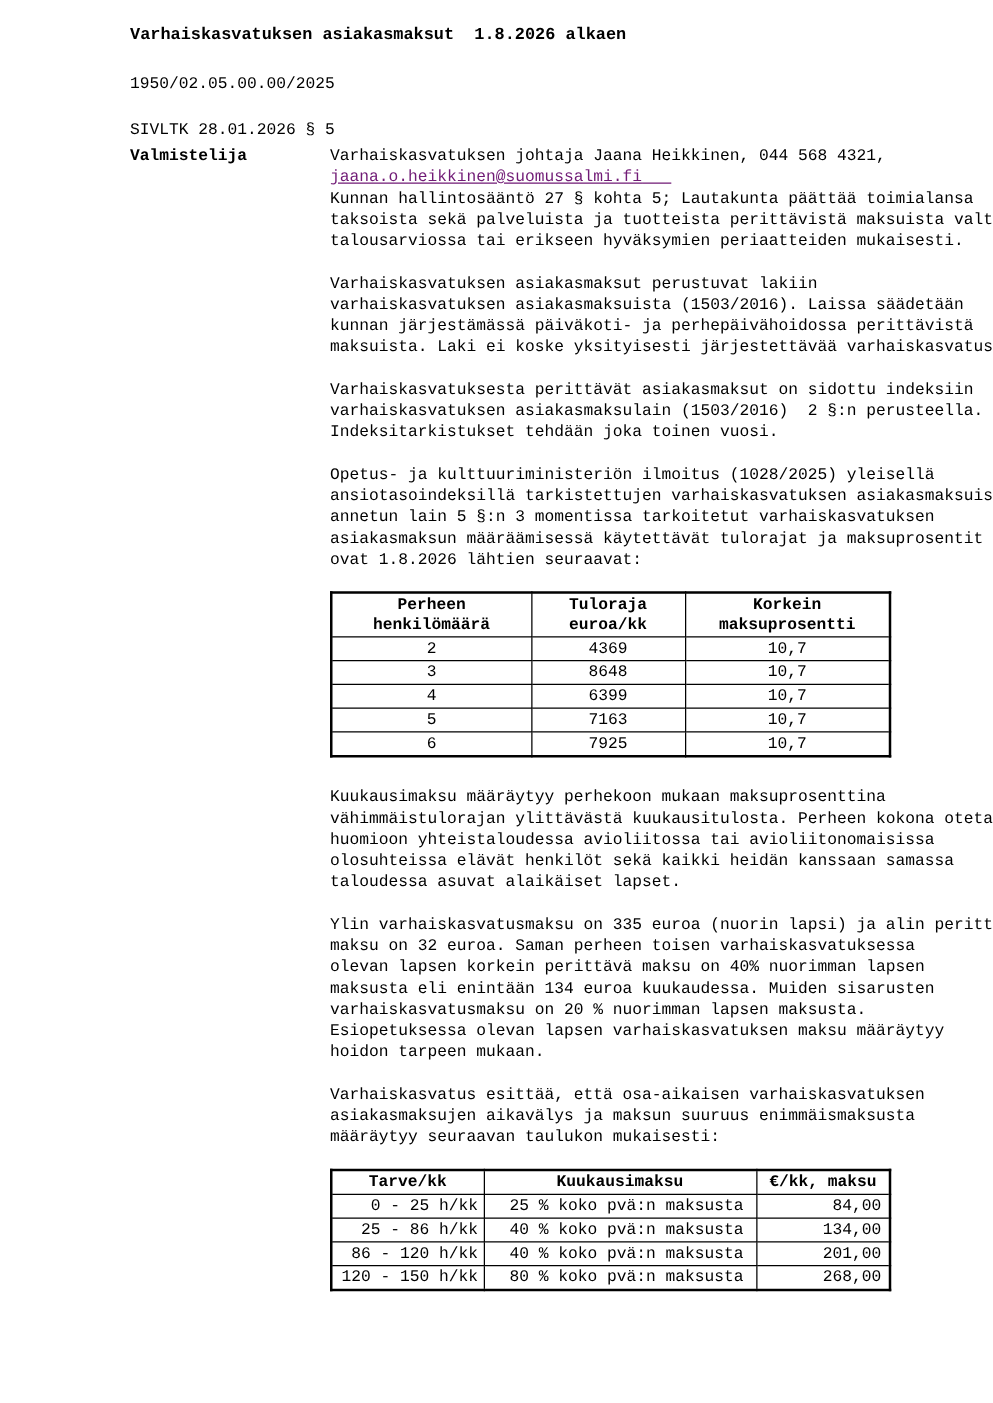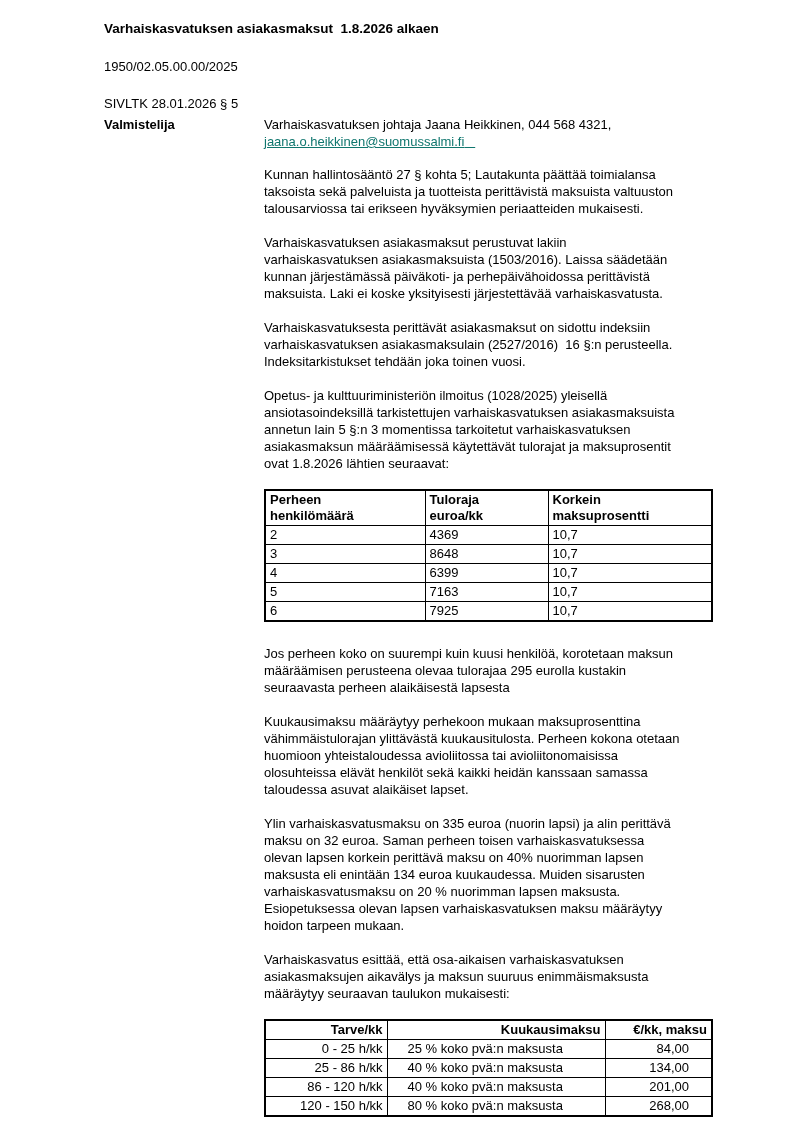--- a/index.html
+++ b/index.html
@@ -14,41 +14,41 @@
     font-family: "Liberation Sans", "DejaVu Sans", sans-serif;
     font-size: 13px;
     line-height: 17px;
     color: #000000;
   }
   .page {
     box-sizing: border-box;
     width: 794px;
     height: 1122px;
     padding: 20px 40px 0 104px;
+    font-family: Liberation Mono, monospace;
   }
   .pre { white-space: pre; }
   .title {
     font-size: 13.5px;
     font-weight: bold;
     margin: 0 0 21px 0;
   }
   .meta { margin: 0 0 20px 0; }
   .meta.last { margin-bottom: 4px; }
   .row { display: flex; align-items: flex-start; }
   .label-col {
     width: 160px;
     flex: 0 0 160px;
     font-weight: bold;
   }
   .content-col { flex: 1 1 auto; min-width: 0; }
   .email {
     display: inline-block;
-    color: #0f766e;
+    color: #701a75;
     text-decoration: underline;
-    margin-bottom: 16px;
     cursor: pointer;
   }
   .email::after { content: "\00a0\00a0\00a0"; }
   p.body-par { margin: 0 0 17px 0; }
   table {
     border-collapse: collapse;
     border: 2px solid #000000;
     margin: 13px 0 23px 0;
     table-layout: fixed;
   }
@@ -58,30 +58,30 @@
     line-height: 16px;
     font-size: 13px;
     overflow: hidden;
   }
   th { font-weight: bold; white-space: pre-line; }
   
   .income-table { width: 447px; }
   .income-table col.c1 { width: 160px; }
   .income-table col.c2 { width: 123px; }
   .income-table col.c3 { width: 164px; }
-  .income-table th, .income-table td { text-align: left; margin-left: 24px; }
+  .income-table th, .income-table td { text-align: center; margin-left: 24px; }
   
   .fee-table { width: 447px; }
   .fee-table col.c1 { width: 122px; }
   .fee-table col.c2 { width: 218px; }
   .fee-table col.c3 { width: 107px; }
-  .fee-table th { text-align: right; margin-left: 18px; }
+  .fee-table th { text-align: center; margin-left: 18px; }
   .fee-table td.cell-need { text-align: right; padding-left: 5px; }
   .fee-table td.cell-basis { text-align: left; padding-left: 20px; }
-  .fee-table td.cell-amount { text-align: right; padding-right: 22px; }
+  .fee-table td.cell-amount { text-align: right; padding-right: 6px; }
 </style>
 </head>
 <body>
 
 <div class="page">
 
   <h1 class="title pre">Varhaiskasvatuksen asiakasmaksut  1.8.2026 alkaen</h1>
 
   <div class="meta pre">1950/02.05.00.00/2025</div>
 
@@ -97,21 +97,21 @@
       <p class="body-par pre">Kunnan hallintosääntö 27 § kohta 5; Lautakunta päättää toimialansa
 taksoista sekä palveluista ja tuotteista perittävistä maksuista valtuuston
 talousarviossa tai erikseen hyväksymien periaatteiden mukaisesti.</p>
 
       <p class="body-par pre">Varhaiskasvatuksen asiakasmaksut perustuvat lakiin
 varhaiskasvatuksen asiakasmaksuista (1503/2016). Laissa säädetään
 kunnan järjestämässä päiväkoti- ja perhepäivähoidossa perittävistä
 maksuista. Laki ei koske yksityisesti järjestettävää varhaiskasvatusta.</p>
 
       <p class="body-par pre">Varhaiskasvatuksesta perittävät asiakasmaksut on sidottu indeksiin
-varhaiskasvatuksen asiakasmaksulain (2527/2016)  16 §:n perusteella.
+varhaiskasvatuksen asiakasmaksulain (1503/2016)  2 §:n perusteella.
 Indeksitarkistukset tehdään joka toinen vuosi.</p>
 
       <p class="body-par pre">Opetus- ja kulttuuriministeriön ilmoitus (1028/2025) yleisellä
 ansiotasoindeksillä tarkistettujen varhaiskasvatuksen asiakasmaksuista
 annetun lain 5 §:n 3 momentissa tarkoitetut varhaiskasvatuksen
 asiakasmaksun määräämisessä käytettävät tulorajat ja maksuprosentit
 ovat 1.8.2026 lähtien seuraavat:</p>
 
       <table class="income-table">
         <colgroup>
@@ -151,23 +151,20 @@
             <td>10,7</td>
           </tr>
           <tr>
             <td>6</td>
             <td>7925</td>
             <td>10,7</td>
           </tr>
         </tbody>
       </table>
 
-      <p class="body-par pre">Jos perheen koko on suurempi kuin kuusi henkilöä, korotetaan maksun
-määräämisen perusteena olevaa tulorajaa 295 eurolla kustakin
-seuraavasta perheen alaikäisestä lapsesta</p>
 
       <p class="body-par pre">Kuukausimaksu määräytyy perhekoon mukaan maksuprosenttina
 vähimmäistulorajan ylittävästä kuukausitulosta. Perheen kokona otetaan
 huomioon yhteistaloudessa avioliitossa tai avioliitonomaisissa
 olosuhteissa elävät henkilöt sekä kaikki heidän kanssaan samassa
 taloudessa asuvat alaikäiset lapset.</p>
 
       <p class="body-par pre">Ylin varhaiskasvatusmaksu on 335 euroa (nuorin lapsi) ja alin perittävä
 maksu on 32 euroa. Saman perheen toisen varhaiskasvatuksessa
 olevan lapsen korkein perittävä maksu on 40% nuorimman lapsen

